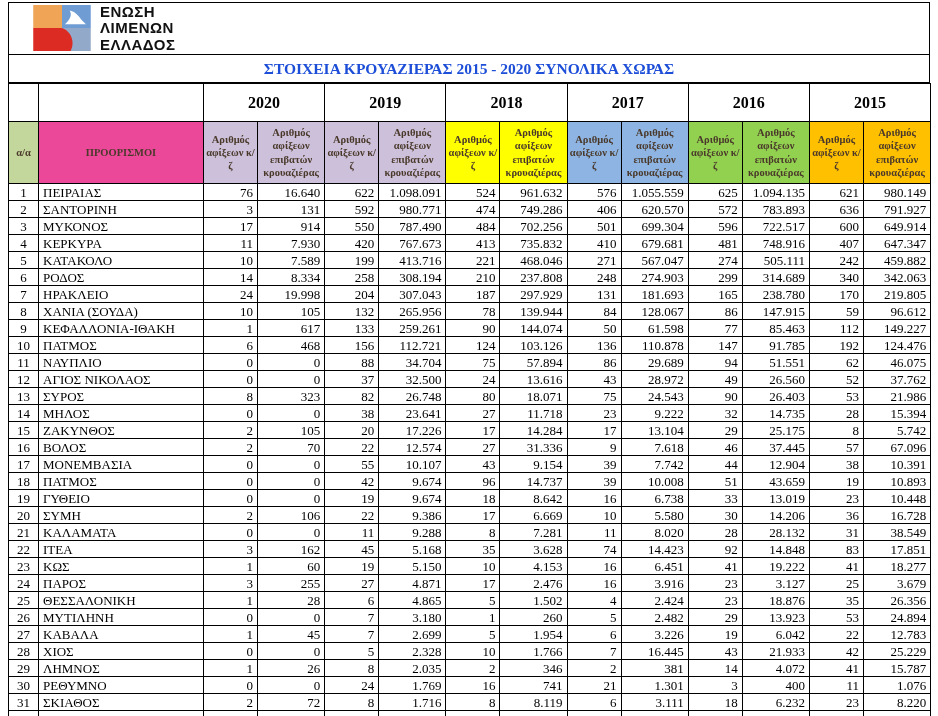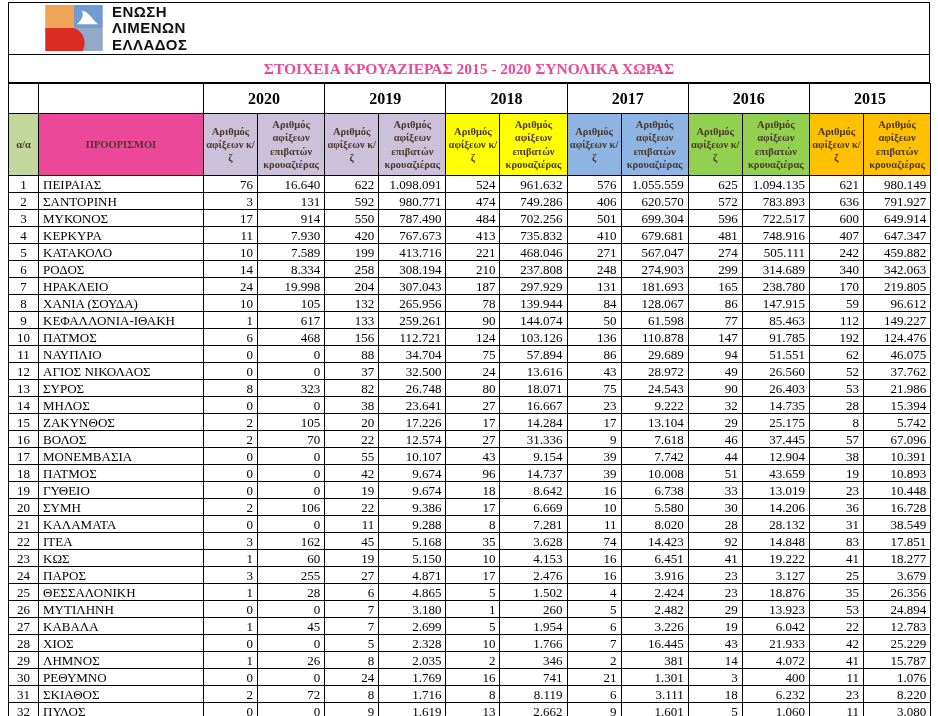--- a/index.html
+++ b/index.html
@@ -9,57 +9,57 @@
     font-family: "Liberation Serif", serif;
     overflow: hidden;
   }
   .page { position: absolute; left: 8px; top: 2px; width: 922px; }
 
   
   .logo-band {
     height: 53px;
     border: 1px solid #000;
     display: flex; align-items: center;
-    padding-left: 36px;
+    padding-left: 24px;
     background: #fff;
   }
   .logo-wrap { display: flex; align-items: center; gap: 9px; }
   .logo-mark { width: 58px; height: 46px; display: block; }
   .logo-text {
     font-family: "Liberation Sans", sans-serif;
     font-weight: bold; font-size: 15px; line-height: 1.07;
     color: #111; letter-spacing: 0.5px;
   }
 
   
   .title-band {
     height: 28px;
     border: 1px solid #000; border-top: none;
     display: flex; align-items: center; justify-content: center;
-    font-weight: bold; font-size: 15.5px; color: #ec4899;
+    font-weight: bold; font-size: 15.5px; color: #1d4ed8;
     background: #fff;
   }
 
   
   table.cruise {
     width: 922px;
     border-collapse: collapse;
     table-layout: fixed;
   }
   table.cruise th, table.cruise td {
     border: 1px solid #000;
     overflow: hidden;
   }
   col.c-idx  { width: 30px; }
   col.c-dest { width: 165px; }
   col.c-kz   { width: 54px; }
   col.c-pass { width: 67.2px; }
 
   tr.year-row th {
-    height: 30px; background: #fff;
+    height: 38px; background: #fff;
     font-weight: bold; font-size: 16px; color: #000;
     text-align: center; vertical-align: middle;
   }
   tr.sub-row th {
     height: 62px;
     font-weight: bold; font-size: 10.5px; line-height: 1.25;
     color: #4a392b;
     text-align: center; vertical-align: middle;
     padding: 2px 1px;
   }
@@ -359,21 +359,21 @@
           <td class="num-cell">21.986</td>
         </tr>
         <tr>
           <td class="idx-cell">14</td>
           <td class="dest-cell">ΜΗΛΟΣ</td>
           <td class="num-cell">0</td>
           <td class="num-cell">0</td>
           <td class="num-cell">38</td>
           <td class="num-cell">23.641</td>
           <td class="num-cell">27</td>
-          <td class="num-cell">16.667</td>
+          <td class="num-cell">11.718</td>
           <td class="num-cell">23</td>
           <td class="num-cell">9.222</td>
           <td class="num-cell">32</td>
           <td class="num-cell">14.735</td>
           <td class="num-cell">28</td>
           <td class="num-cell">15.394</td>
         </tr>
         <tr>
           <td class="idx-cell">15</td>
           <td class="dest-cell">ΖΑΚΥΝΘΟΣ</td>

